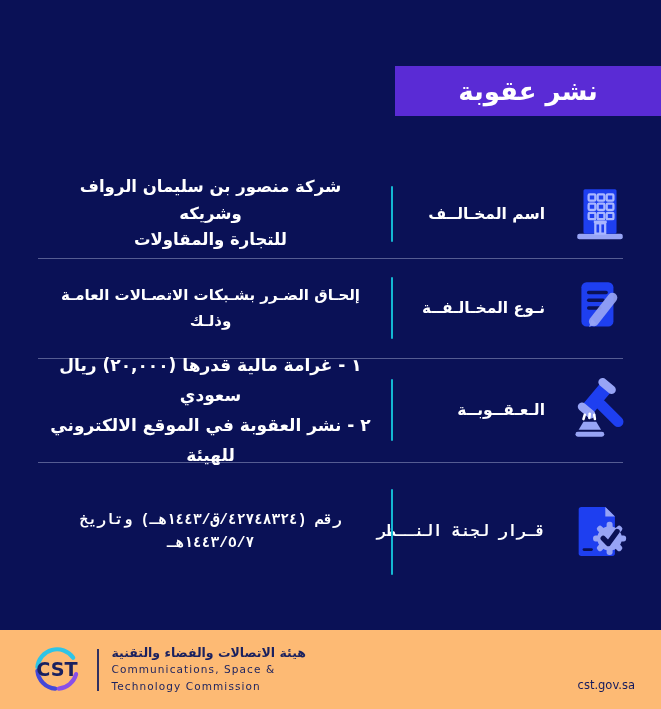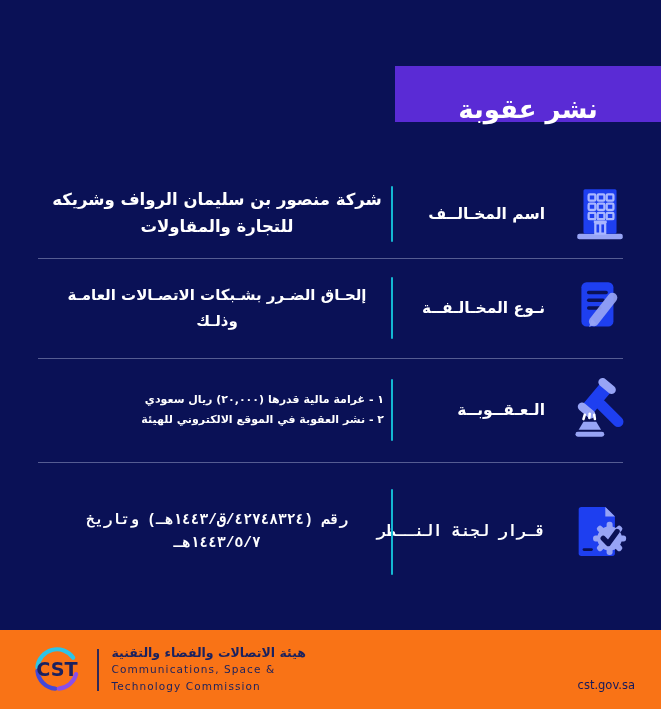--- a/index.html
+++ b/index.html
@@ -3,22 +3,22 @@
 <meta charset="utf-8">
 <style>
   html,body{margin:0;padding:0;background:#fff;}
   .stage{
     position:relative;width:661px;height:709px;overflow:hidden;
     background:#0a1156;
     font-family:"DejaVu Sans",sans-serif;
   }
   
   .banner{
-    position:absolute;top:66px;right:0;width:266px;height:56px;
-    background:#5a2bd5;display:flex;align-items:flex-end;justify-content:center;
+    position:absolute;top:66px;right:0;width:266px;height:50px;
+    background:#5a2bd5;display:flex;align-items:center;justify-content:center;
   }
   .banner-title{color:#ffffff;font-size:26px;font-weight:700;direction:rtl;line-height:1;}
   
   .row{
     position:absolute;left:0;right:0;display:flex;direction:rtl;align-items:center;
     padding:0 26px 0 40px;box-sizing:border-box;
   }
   .r0{top:170px;height:88px;}
   .r1{top:258px;height:100px;}
   .r2{top:358px;height:104px;}
@@ -28,34 +28,34 @@
     width:172px;flex:none;box-sizing:border-box;padding-right:20px;
     color:#ffffff;font-weight:700;font-size:15.5px;line-height:1.6;text-align:right;padding-left:16px;
   }
   .label-line{white-space:nowrap;}
   .vdiv{flex:none;width:2px;background:#14b7d2;border-radius:1px;align-self:center;}
   .r0 .vdiv{height:56px;}
   .r1 .vdiv{height:62px;}
   .r2 .vdiv{height:62px;}
   .r3 .vdiv{height:86px;}
   .content-cell{
-    flex:1;box-sizing:border-box;padding:0 7px 0 10px;
+    flex:1;box-sizing:border-box;padding:0 20px 0 10px;
     color:#ffffff;font-weight:700;text-align:center;
   }
   .r0 .content-cell{font-size:16.5px;line-height:1.62;}
   .r1 .content-cell{font-size:15px;line-height:1.75;}
-  .r2 .content-cell{font-size:11px;line-height:1.78;text-align:right;}
+  .r2 .content-cell{font-size:17px;line-height:1.78;text-align:center;}
   .r3 .content-cell{font-size:14.5px;line-height:1.6;}
   .sep{position:absolute;left:38px;right:38px;height:1px;background:rgba(190,198,228,.42);}
   .sep1{top:258px;}
   .sep2{top:358px;}
   .sep3{top:462px;}
   
   .footer{
-    position:absolute;left:0;bottom:0;width:100%;height:79px;background:#f97316;
+    position:absolute;left:0;bottom:0;width:100%;height:79px;background:#fdba74;
     display:flex;align-items:center;box-sizing:border-box;padding:0 26px 0 30px;
   }
   .logo-wrap{display:flex;align-items:center;gap:13px;}
   .logo-sep{width:1.5px;height:42px;background:#1a215f;opacity:.9;flex:none;}
   .org{display:flex;flex-direction:column;gap:2px;}
   .org-ar{direction:rtl;text-align:left;font-size:12.5px;font-weight:700;color:#1a215f;}
   .org-en{font-size:10.5px;font-weight:400;letter-spacing:1.1px;color:#1a215f;line-height:1.4;}
   .site{
     margin-left:auto;align-self:flex-end;margin-bottom:17px;
     font-size:11.5px;font-weight:400;color:#131a5e;cursor:pointer;

